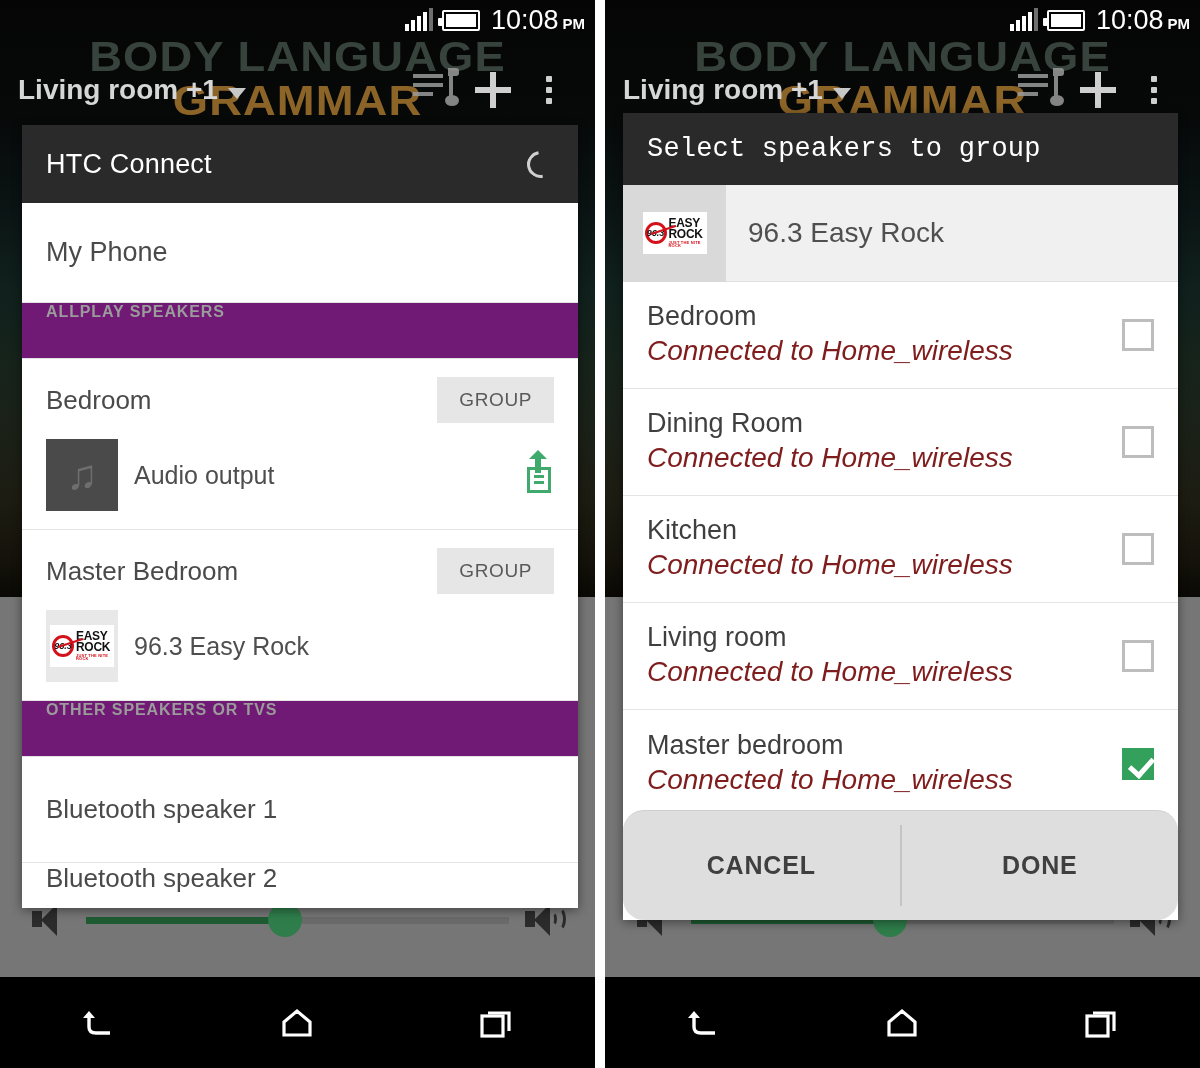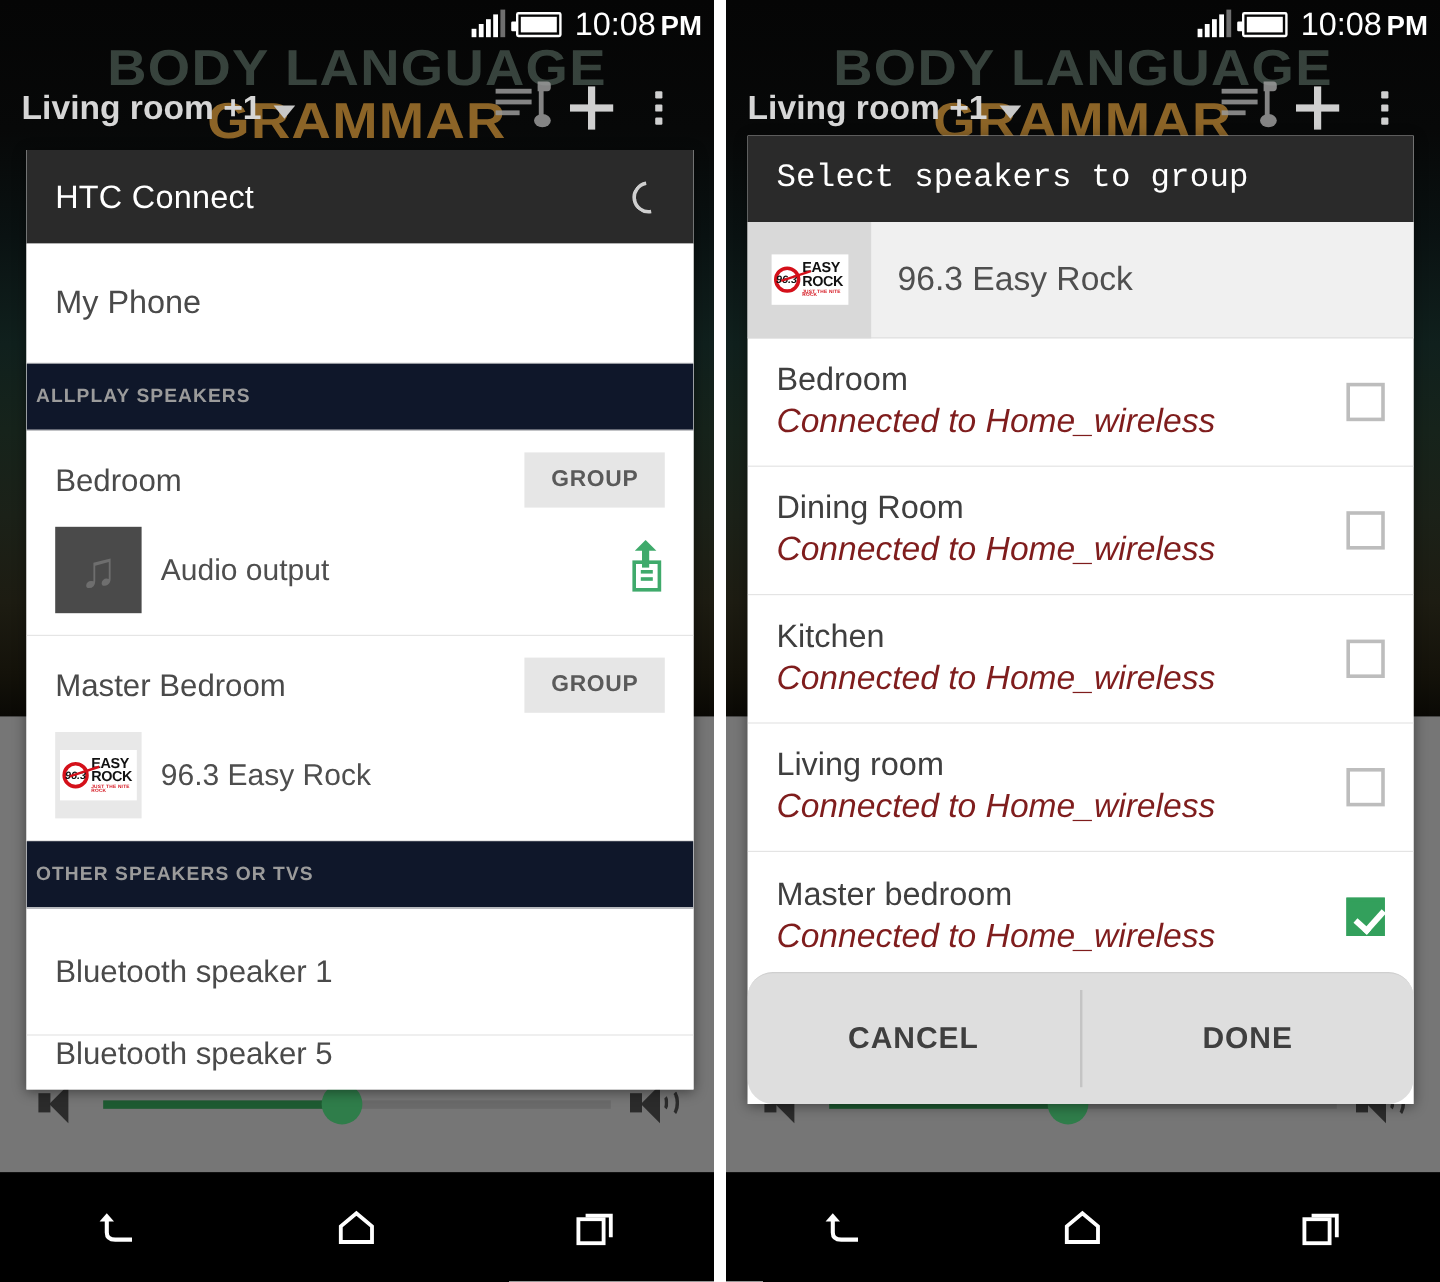--- a/index.html
+++ b/index.html
@@ -88,21 +88,21 @@
   .battery {
     position: relative; width: 38px; height: 21px;
     border: 2.5px solid #fff; border-radius: 2px; margin-right: 11px;
   }
   .battery::before {
     content:""; position:absolute; left:-6px; top:6px; width:4px; height:8px;
     background:#fff; border-radius: 1px 0 0 1px;
   }
   .battery .fill { position:absolute; inset: 2px; background:#fff; }
   .clock { font-size: 27px; font-weight: 500; letter-spacing: 0px; }
-  .clock .ampm { font-size: 23px; font-weight: 600; margin-left: 4px; text-align: right; }
+  .clock .ampm { font-size: 15px; font-weight: 600; margin-left: 4px; text-align: right; }
 
   
   .appbar {
     position: absolute; left:0; right:0; top: 55px; height: 70px;
     display: flex; align-items: center;
     padding: 0 18px;
     z-index: 5;
   }
   .appbar-title {
     color: #d6d6d6; font-size: 28px; font-weight: 700; white-space: nowrap;
@@ -181,33 +181,33 @@
   
   .dlg-body { background: #fff; height: calc(100% - 78px); overflow: hidden; }
 
   .row-myphone {
     height: 100px; display:flex; align-items:center;
     padding: 0 24px;
     font-size: 27px; color: #4a4a4a; font-weight: 400;
     border-bottom: 1px solid #e3e3e3;
   }
   .section-head {
-    background: #0f172a; height: 56px;
-    display: flex; align-items: center; padding: 0 8px;
+    background: #701a75; height: 56px;
+    display: flex; align-items: flex-start; padding: 0 24px;
     font-size: 16px; font-weight: 700; letter-spacing: .9px; color: #9b9b9b;
     border-bottom: 1px solid #e3e3e3;
   }
   .speaker-row {
     display:flex; align-items:center; justify-content: space-between;
     padding: 18px 24px 10px 24px;
   }
   .speaker-name { font-size: 26px; color: #4a4a4a; }
   .group-btn {
     background: #e6e6e6; color: #5a5a5a;
-    font-size: 19px; font-weight: 700; letter-spacing: .6px;
+    font-size: 19px; font-weight: 400; letter-spacing: .6px;
     padding: 12px 22px; min-width: 112px; text-align: center;
   }
   .now-playing {
     display:flex; align-items:center;
     padding: 6px 24px 18px 24px;
     border-bottom: 1px solid #e5e5e5;
   }
   .art-thumb {
     width: 72px; height: 72px; flex: none; margin-right: 16px;
     display:flex; align-items:center; justify-content:center;
@@ -436,21 +436,21 @@
         </div>
 
         <div class="section-head">
           <span>OTHER SPEAKERS OR TVS</span>
         </div>
 
         <div class="other-row">
           <span>Bluetooth speaker 1</span>
         </div>
         <div class="other-row clipped">
-          <span>Bluetooth speaker 5</span>
+          <span>Bluetooth speaker 2</span>
         </div>
 
       </div>
     </div>
 
     <div class="navbar">
       <div class="nav-btn">
         <svg width="40" height="40" viewBox="0 0 40 40">
           <path d="M10 14 L10 24 Q10 30 17 30 L31 30" fill="none" stroke="#fff" stroke-width="3.4" stroke-linecap="butt"></path>
           <path d="M10 8 L4 15 L16 15 Z" fill="#fff"></path>

